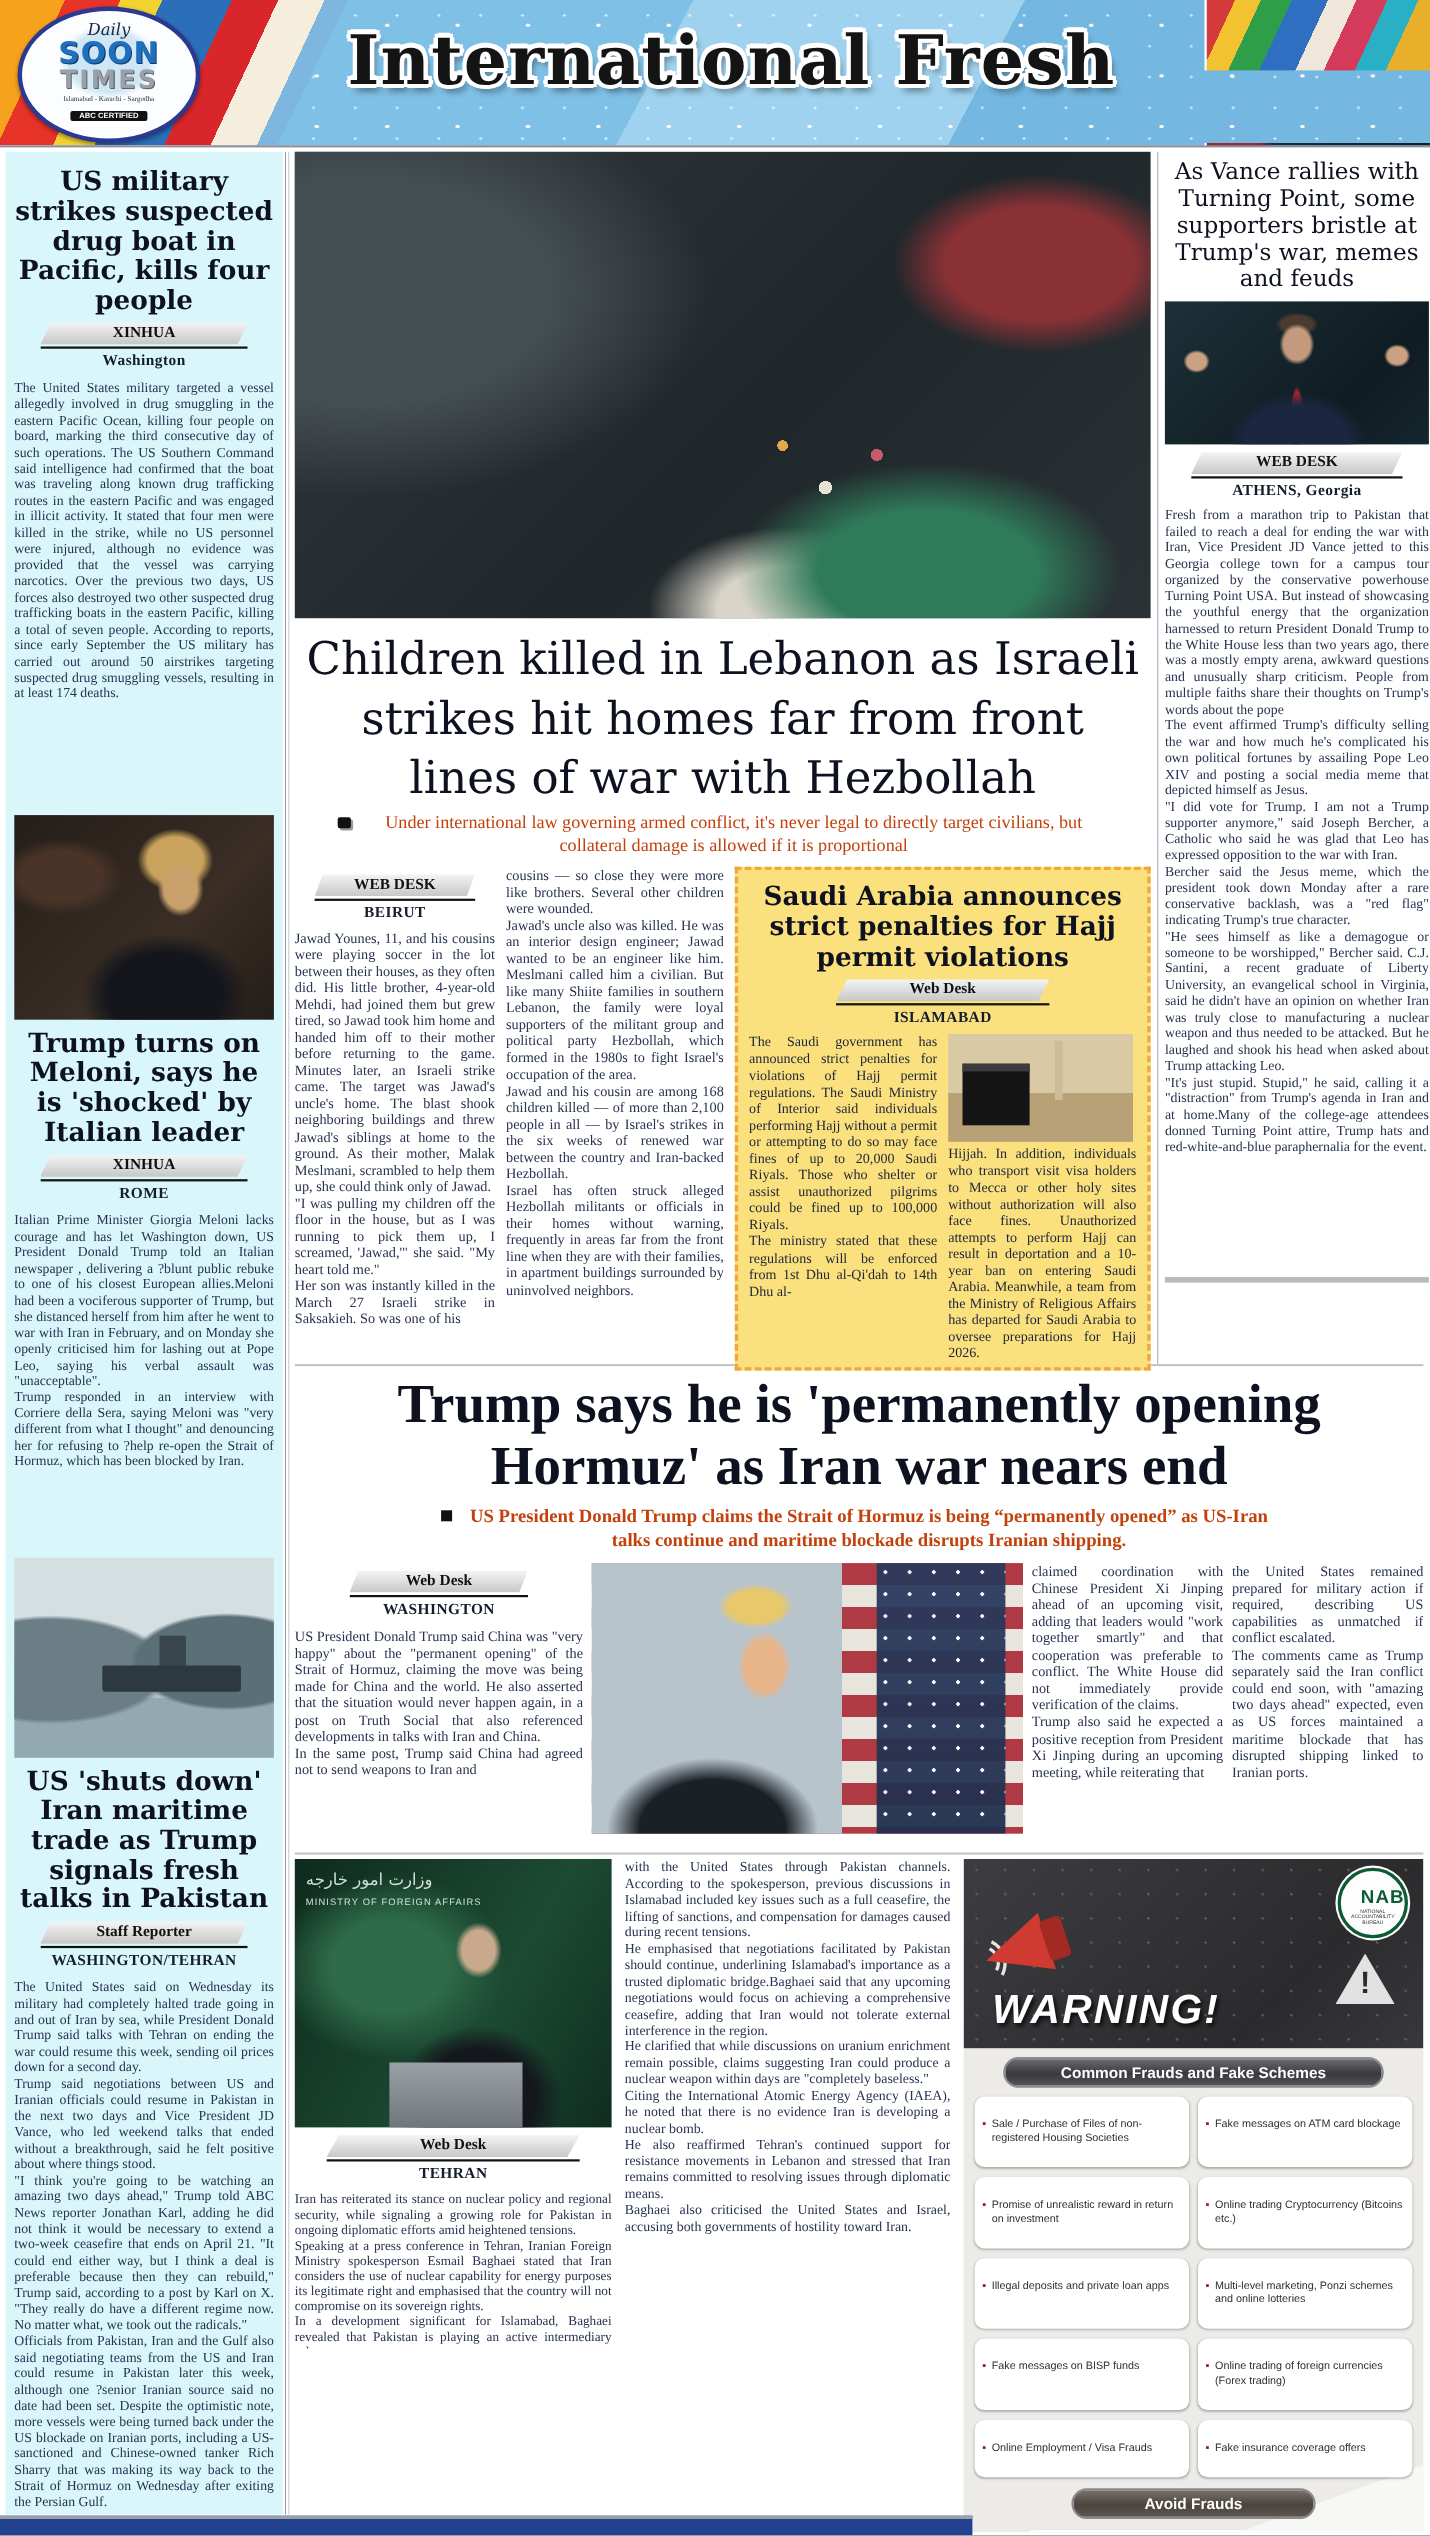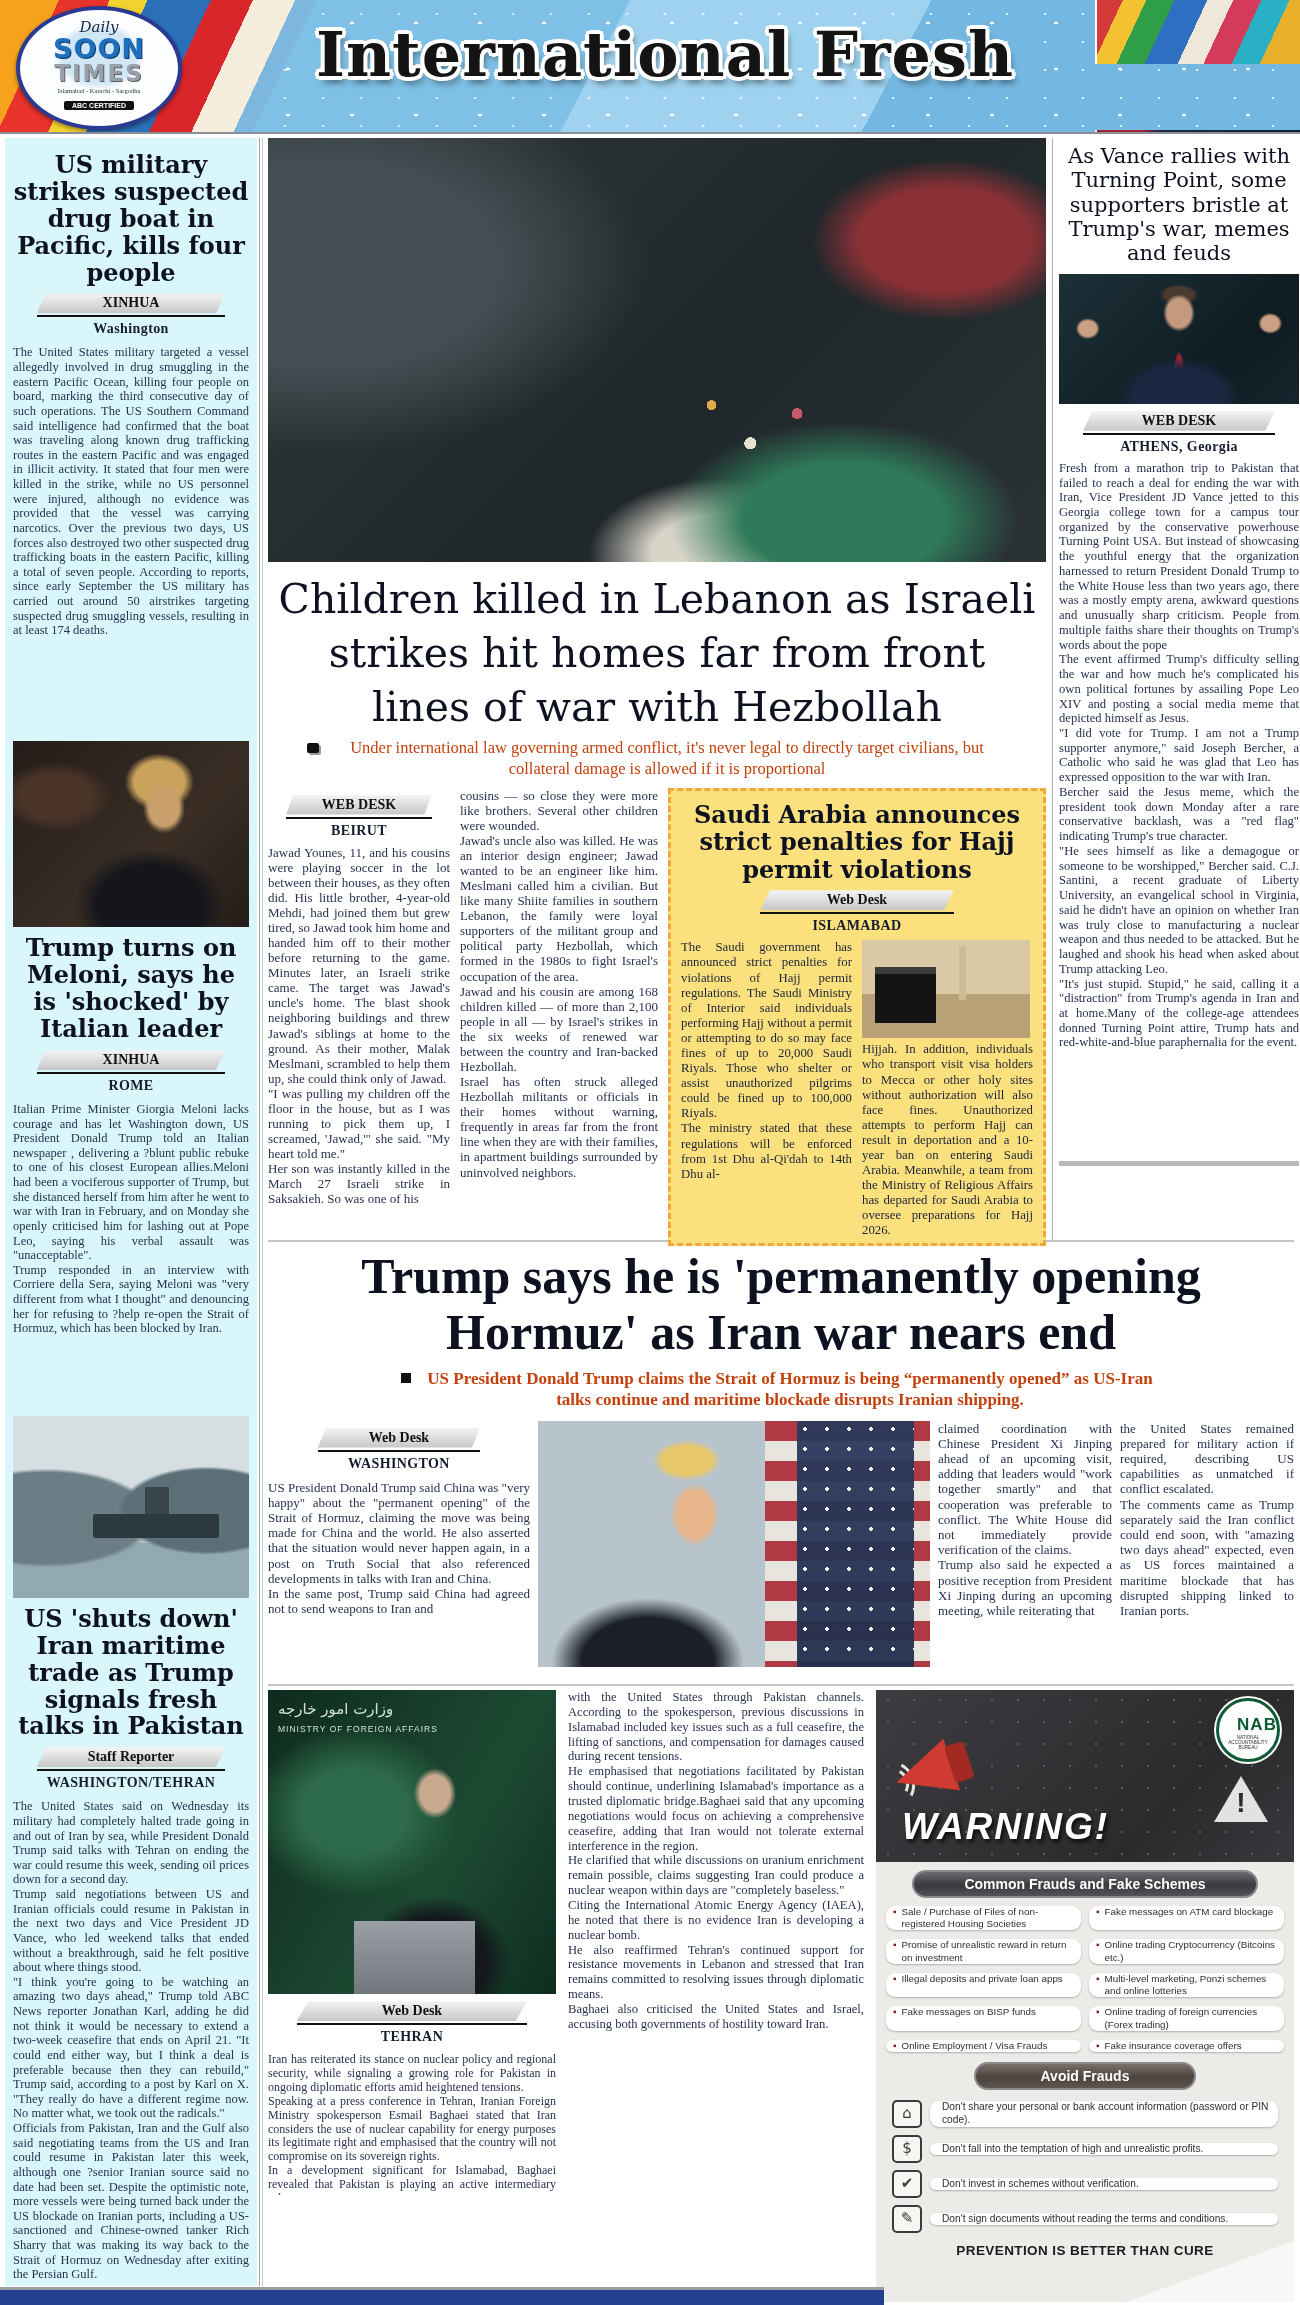--- a/index.html
+++ b/index.html
@@ -152,21 +152,21 @@
   .hz-c23{width:174px;}
   .hz-c23 .bt{font-size:13px;height:246px;}
 
   
   .bottom-row{display:flex;gap:12px;border-top:2px solid #c3c7ca;margin-top:6px;padding-top:4px;height:612px;}
   .iranpk{width:596px;}
   .iranpk-headline{font-size:31px;font-weight:bold;line-height:1.2;margin:6px auto 10px;max-width:560px;}
   .ip-row{display:flex;gap:12px;}
   .ip-left{width:288px;}
   .ip-right{width:296px;}
-  .img-fm{width:288px;height:304px;
+  .img-fm{width:288px;height:244px;
     background:
       radial-gradient(30px 36px at 58% 34%,#c8a98e 0 50%,rgba(0,0,0,0) 70%),
       radial-gradient(95px 85px at 58% 90%,#14181c 0 55%,rgba(0,0,0,0) 80%),
       radial-gradient(150px 120px at 30% 40%,#2e6b4a 0 35%,rgba(0,0,0,0) 70%),
       linear-gradient(120deg,#0e2b1e,#1d4a33 60%,#0f2d20); text-decoration: underline;}
   .img-fm::after{content:"";position:absolute;left:30%;bottom:0;width:42%;height:24%;background:linear-gradient(#9aa0a5,#717density);background:linear-gradient(#9aa0a5,#70767b);}
   .fm-label-fa{position:absolute;left:10px;top:10px;color:#e8f2ea;font-size:15px;font-family:"DejaVu Sans",sans-serif;opacity:.9;}
   .fm-label-en{position:absolute;left:10px;top:34px;color:#cfe3d5;font-size:8.5px;letter-spacing:1px;font-family:"Liberation Sans",sans-serif;}
   .ip-left .bt{font-size:12px;line-height:1.16;margin-top:8px;height:142px;}
   .ip-right .bt{font-size:12.6px;line-height:1.18;height:600px;}
@@ -189,21 +189,21 @@
   .nab-logo-text{display:block;font-size:17px;font-weight:bold;color:#0c5b34;margin-top:14px;letter-spacing:1px;padding-left:18px;}
   .nab-logo-sub{display:block;font-size:4.6px;color:#333;padding:0 4px;line-height:1.1;}
   .warn-tri{position:absolute;right:26px;top:86px;width:54px;height:46px;clip-path:polygon(50% 0,100% 100%,0 100%);background:#e2e2e2;}
   .warn-tri span{position:absolute;left:0;right:0;bottom:2px;text-align:center;font-size:28px;font-weight:bold;color:#2b2b2e;line-height:1.2;}
   .nab-warning{position:absolute;left:26px;bottom:14px;color:#fff;font-weight:bold;font-style:italic;font-size:37px;letter-spacing:2px;
     text-shadow:2px 3px 4px rgba(0,0,0,.8);}
   .nab-band{margin:8px auto 6px;width:82%;background:linear-gradient(180deg,#6b6b6f,#3a3a3e 55%,#525257);color:#fff;
     font-weight:bold;font-size:14px;text-align:center;padding:4px 0;border-radius:16px;border:2px solid #8a8a8e;}
   .band2{width:52%;background:linear-gradient(180deg,#7a7168,#4a443e 55%,#5d564f);}
   .fraud-grid{display:grid;grid-template-columns:1fr 1fr;gap:9px 8px;padding:2px 10px;}
-  .pill{background:#fff;border-radius:9px;padding:0 7px;font-size:9.8px;line-height:1.25;color:#2e2e33;
+  .pill{background:#fff;border-radius:9px;padding:20px 7px;font-size:9.8px;line-height:1.25;color:#2e2e33;
     box-shadow:0 1px 2px rgba(0,0,0,.25);display:flex;gap:5px;align-items:flex-start;}
   .pill::before{content:"▪";color:#7a1f1f;font-size:10px;line-height:1.2;}
   .avoid-list{padding:4px 16px 0;display:flex;flex-direction:column;gap:7px;}
   .avoid-row{display:flex;align-items:center;gap:8px;}
   .aicon{flex:0 0 26px;height:24px;border:2px solid #3a3a3e;border-radius:5px;text-align:center;font-size:15px;line-height:22px;color:#3a3a3e;background:#f7f6f3;font-family:"DejaVu Sans",sans-serif;}
   .avoid-row .pill::before{content:"";}
   .avoid-row .pill{flex:1;font-size:10.2px;}
   .nab-prevention{text-align:center;font-weight:bold;font-size:13.5px;color:#1c1c1f;letter-spacing:.4px;margin-top:10px;}
 </style>
 </head>

